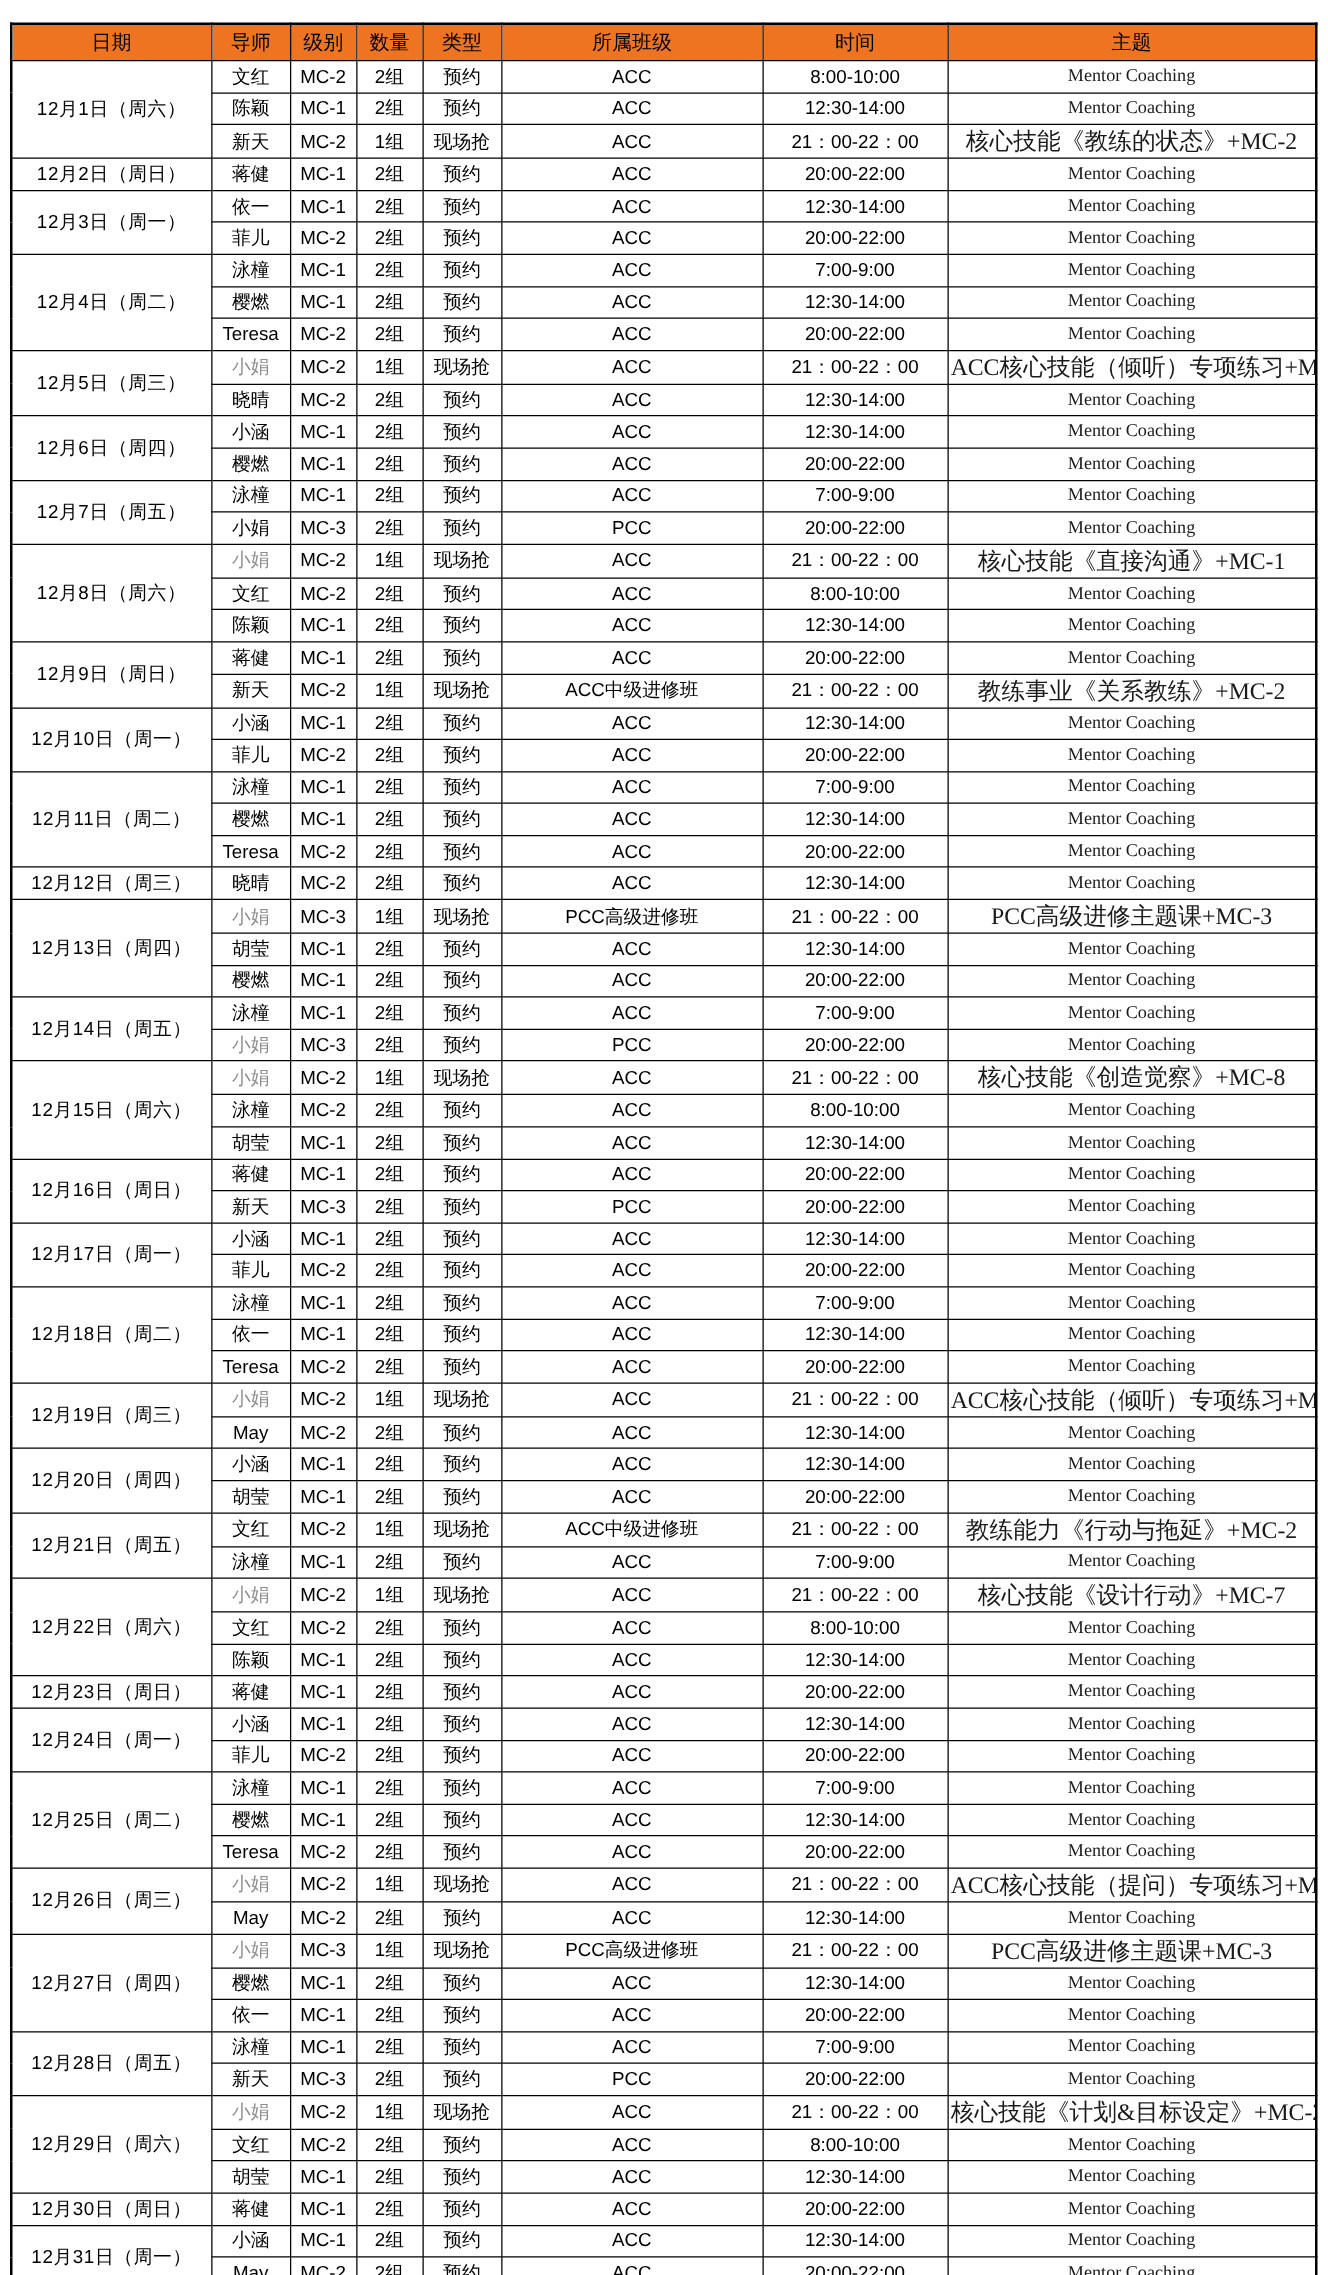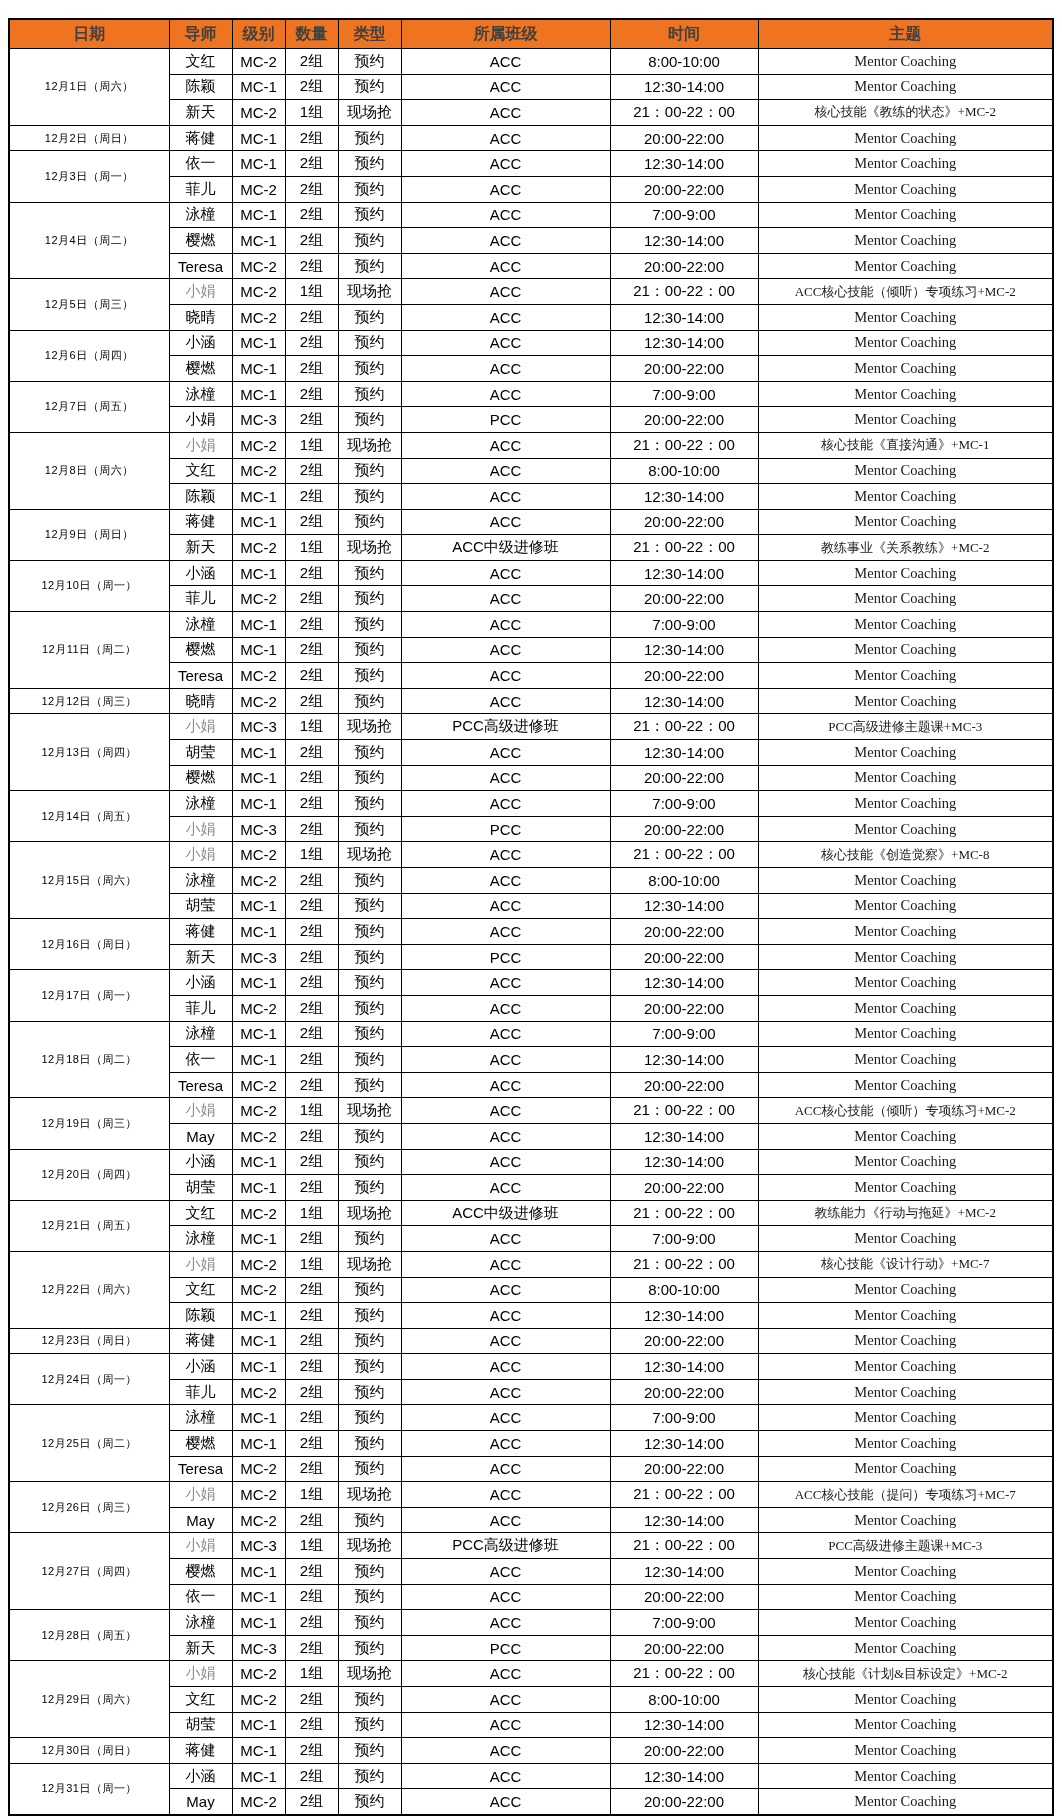--- a/index.html
+++ b/index.html
@@ -2,27 +2,27 @@
 <html><head>
 <meta charset="utf-8">
 <style>
   html,body{margin:0;padding:0;background:#ffffff;}
   .page{position:relative;width:1062px;height:1820px;background:#ffffff;overflow:hidden;
         font-family:"Liberation Sans",sans-serif;}
   table.sched{position:absolute;left:8px;top:18px;width:1044px;border-collapse:collapse;
         table-layout:fixed;border:2px solid #000;}
   th,td{border:1px solid #000;padding:0 2px;text-align:center;vertical-align:middle;
         overflow:hidden;white-space:nowrap;}
-  thead th{background:#EE7421;color:#404040;font-size:16px;font-weight:700;height:28px;text-align:center;}
+  thead th{background:#EE7421;color:#000000;font-size:16px;font-weight:400;height:28px;text-align:center;}
   tbody td{height:24.6px;font-size:15px;color:#000;}
-  td.date-cell{font-size:11px;letter-spacing:0.5px;}
+  td.date-cell{font-size:15px;letter-spacing:0.5px;}
   td.mentor-cell.gray{color:#8C8C8C;}
   td.time-cell{font-size:15px;}
   td.topic-cell{font-family:"Liberation Serif",serif;font-size:14.5px;color:#1a1a1a;}
-  td.topic-cell.cn{font-size:13px;}
+  td.topic-cell.cn{font-size:19px;}
 </style>
 </head>
 <body>
 
 <div class="page">
   <table class="sched">
     <colgroup>
       <col style="width:160px">
         <col style="width:63px">
         <col style="width:53px">

